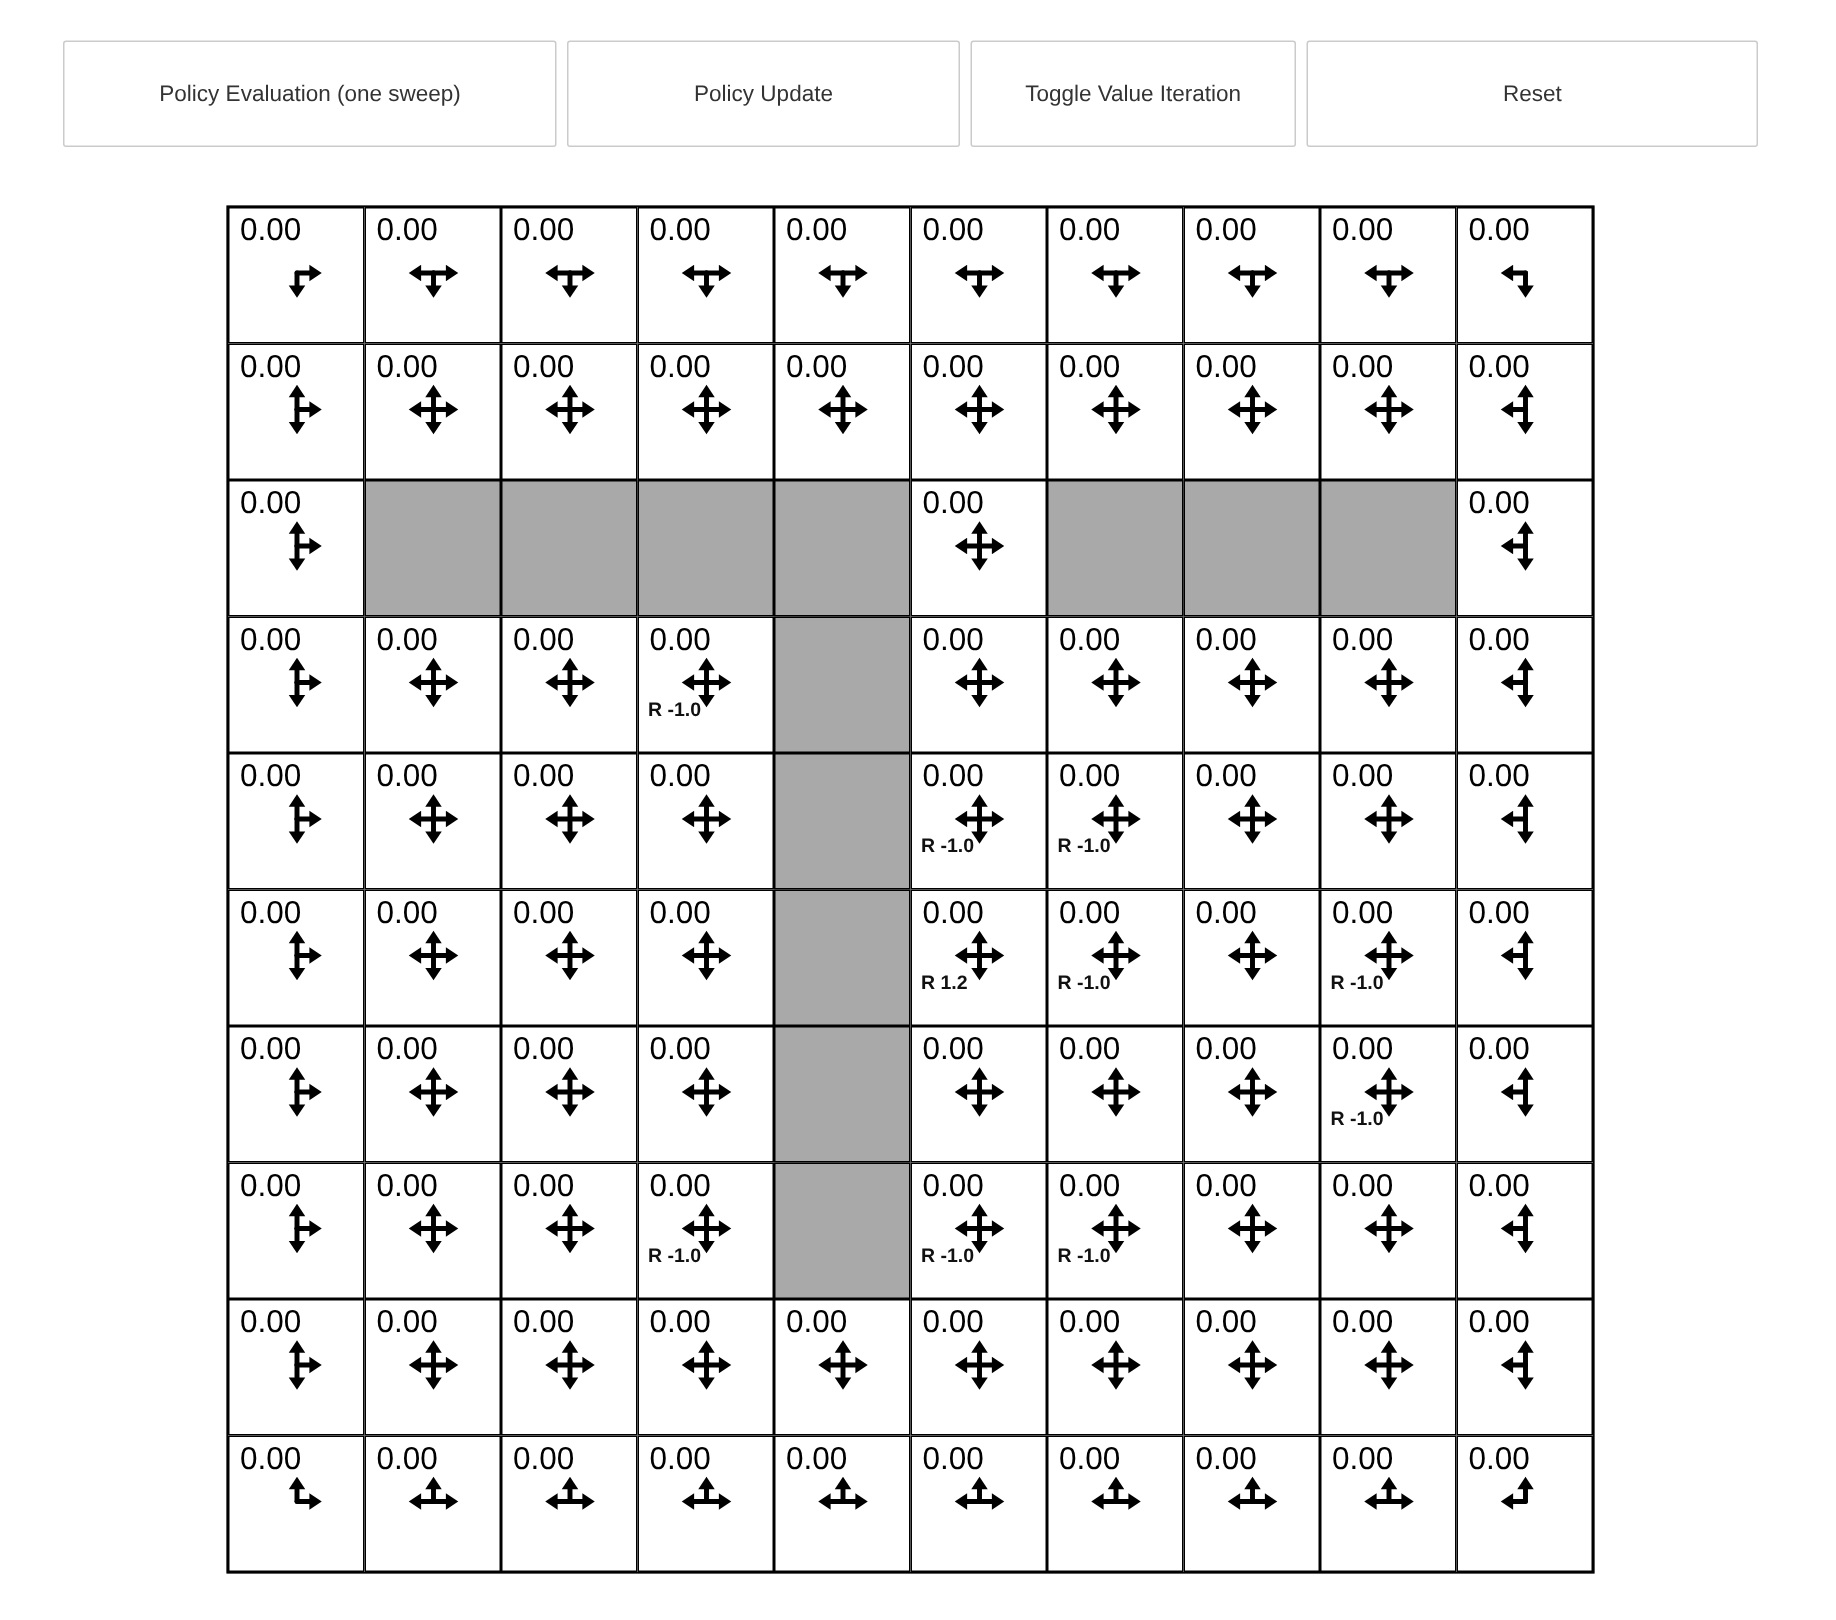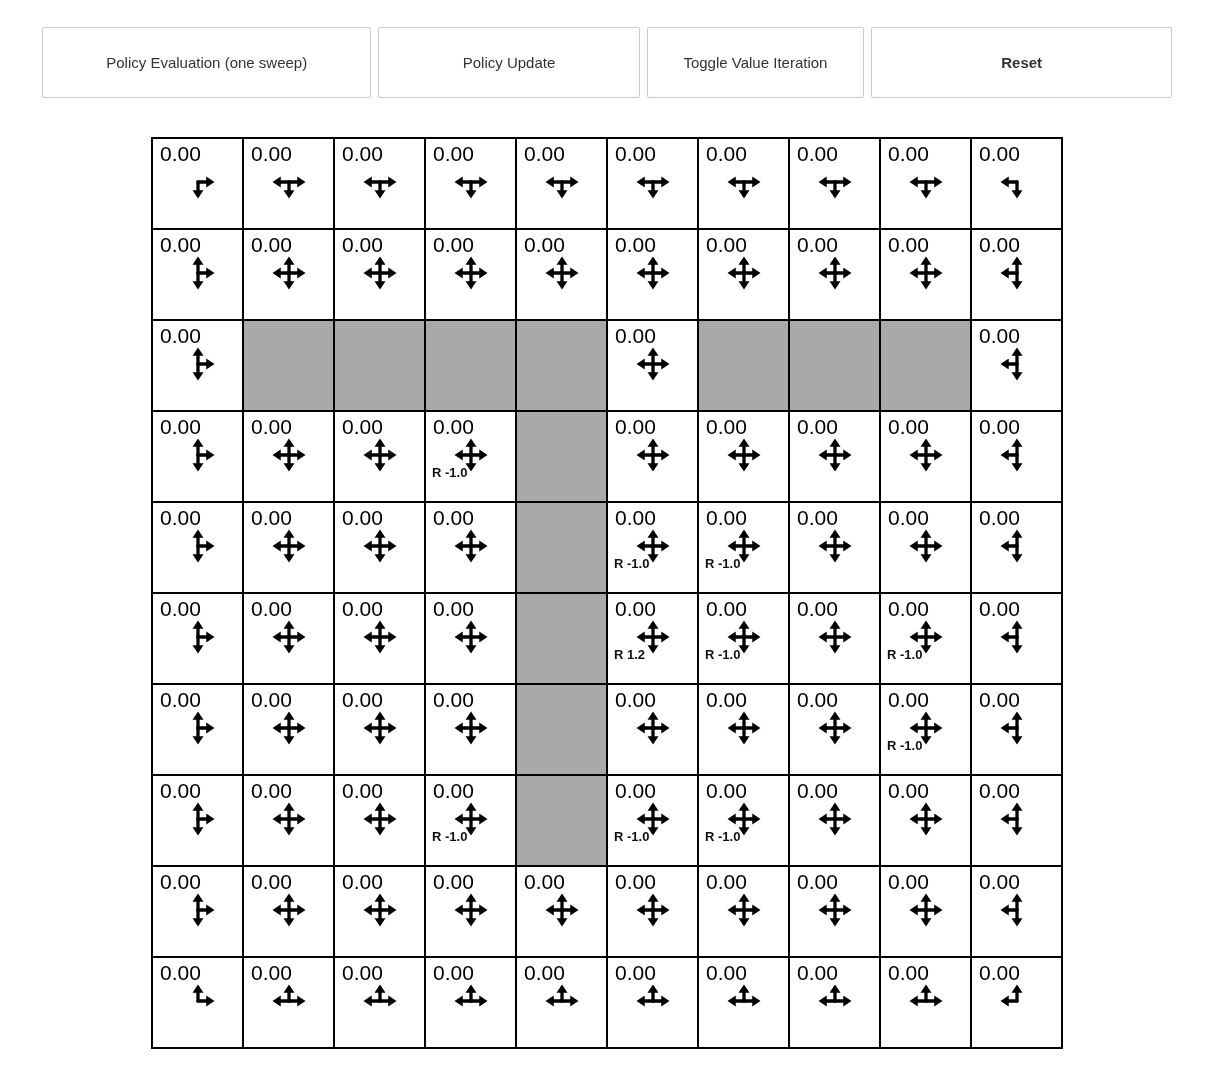--- a/index.html
+++ b/index.html
@@ -27,21 +27,21 @@
     font-family: "Liberation Sans", sans-serif;
     display: flex;
     align-items: center;
     justify-content: center;
     cursor: pointer;
     padding: 0;
   }
   .btn.b0 { width: 333px; }
   .btn.b1 { width: 264px; }
   .btn.b2 { width: 220px; }
-  .btn.b3 { width: 304px; font-weight: bold; }
+  .btn.b3 { width: 304px; }
 
   .grid {
     position: absolute;
     left: 151px; top: 137px;
     width: 912px; height: 912px;
     border: 1px solid #000000;
     display: grid;
     grid-template-columns: repeat(10, 91px);
     grid-template-rows: repeat(10, 91px);
     background: #737373;

